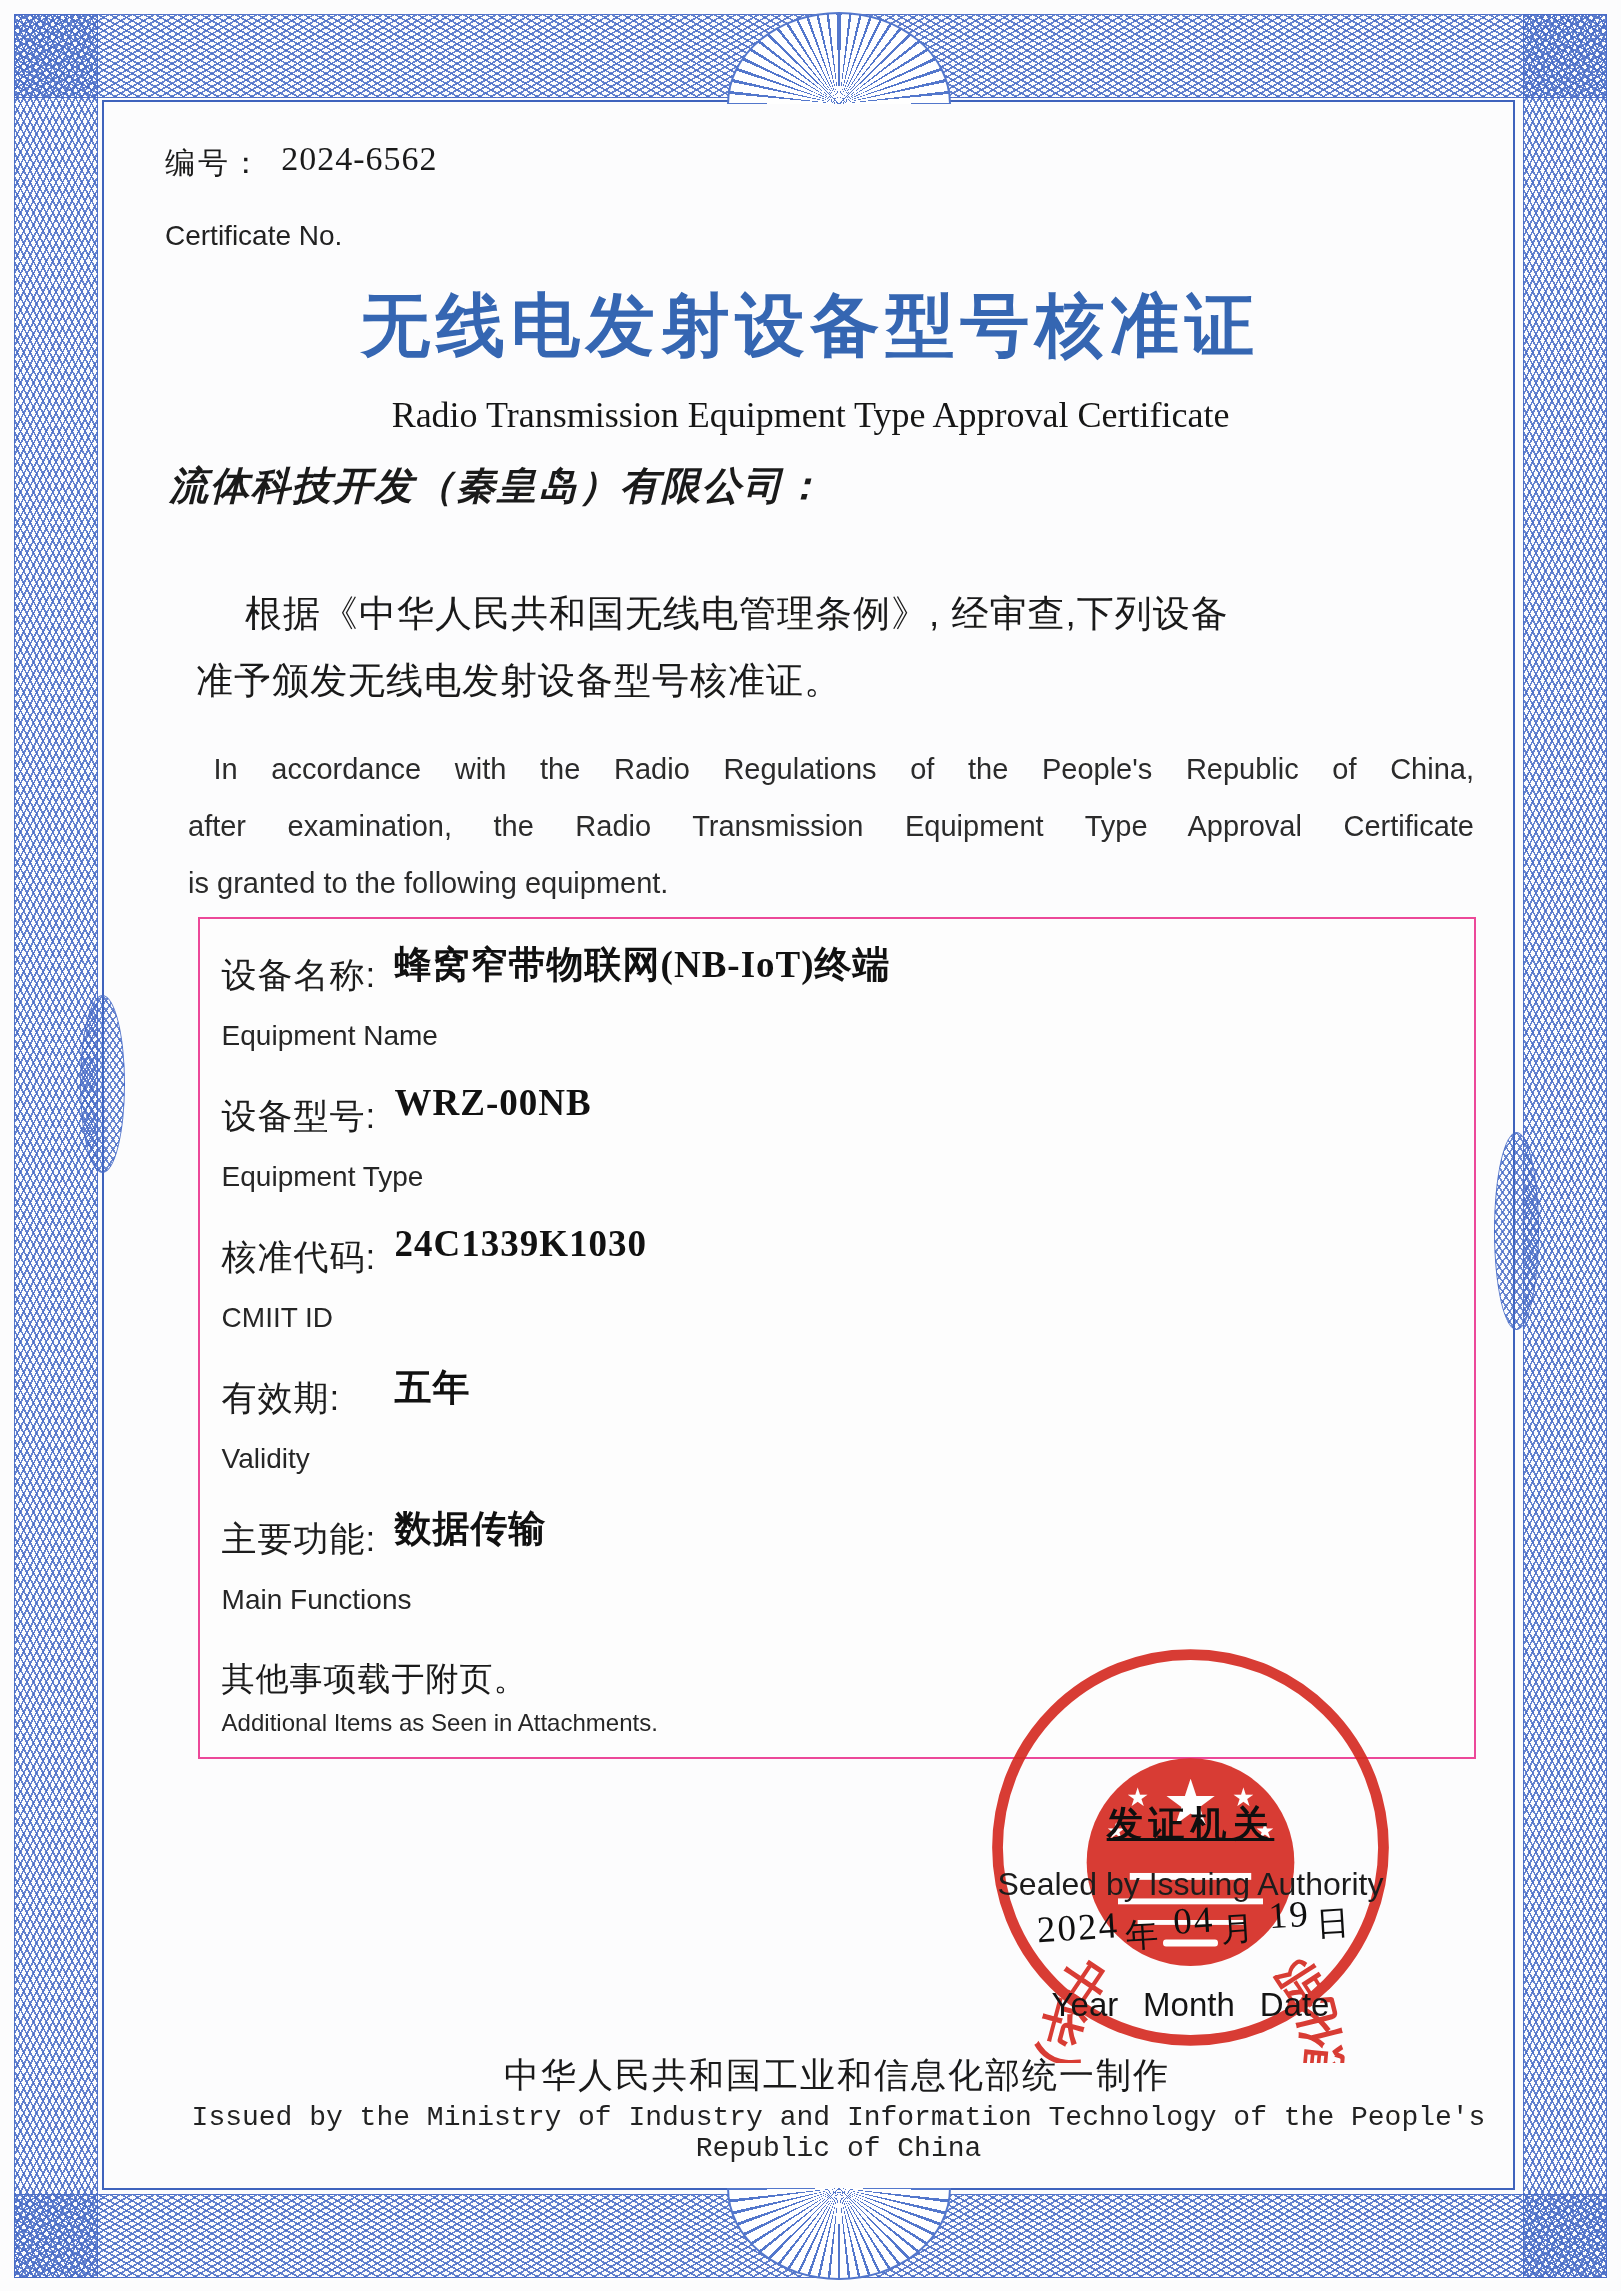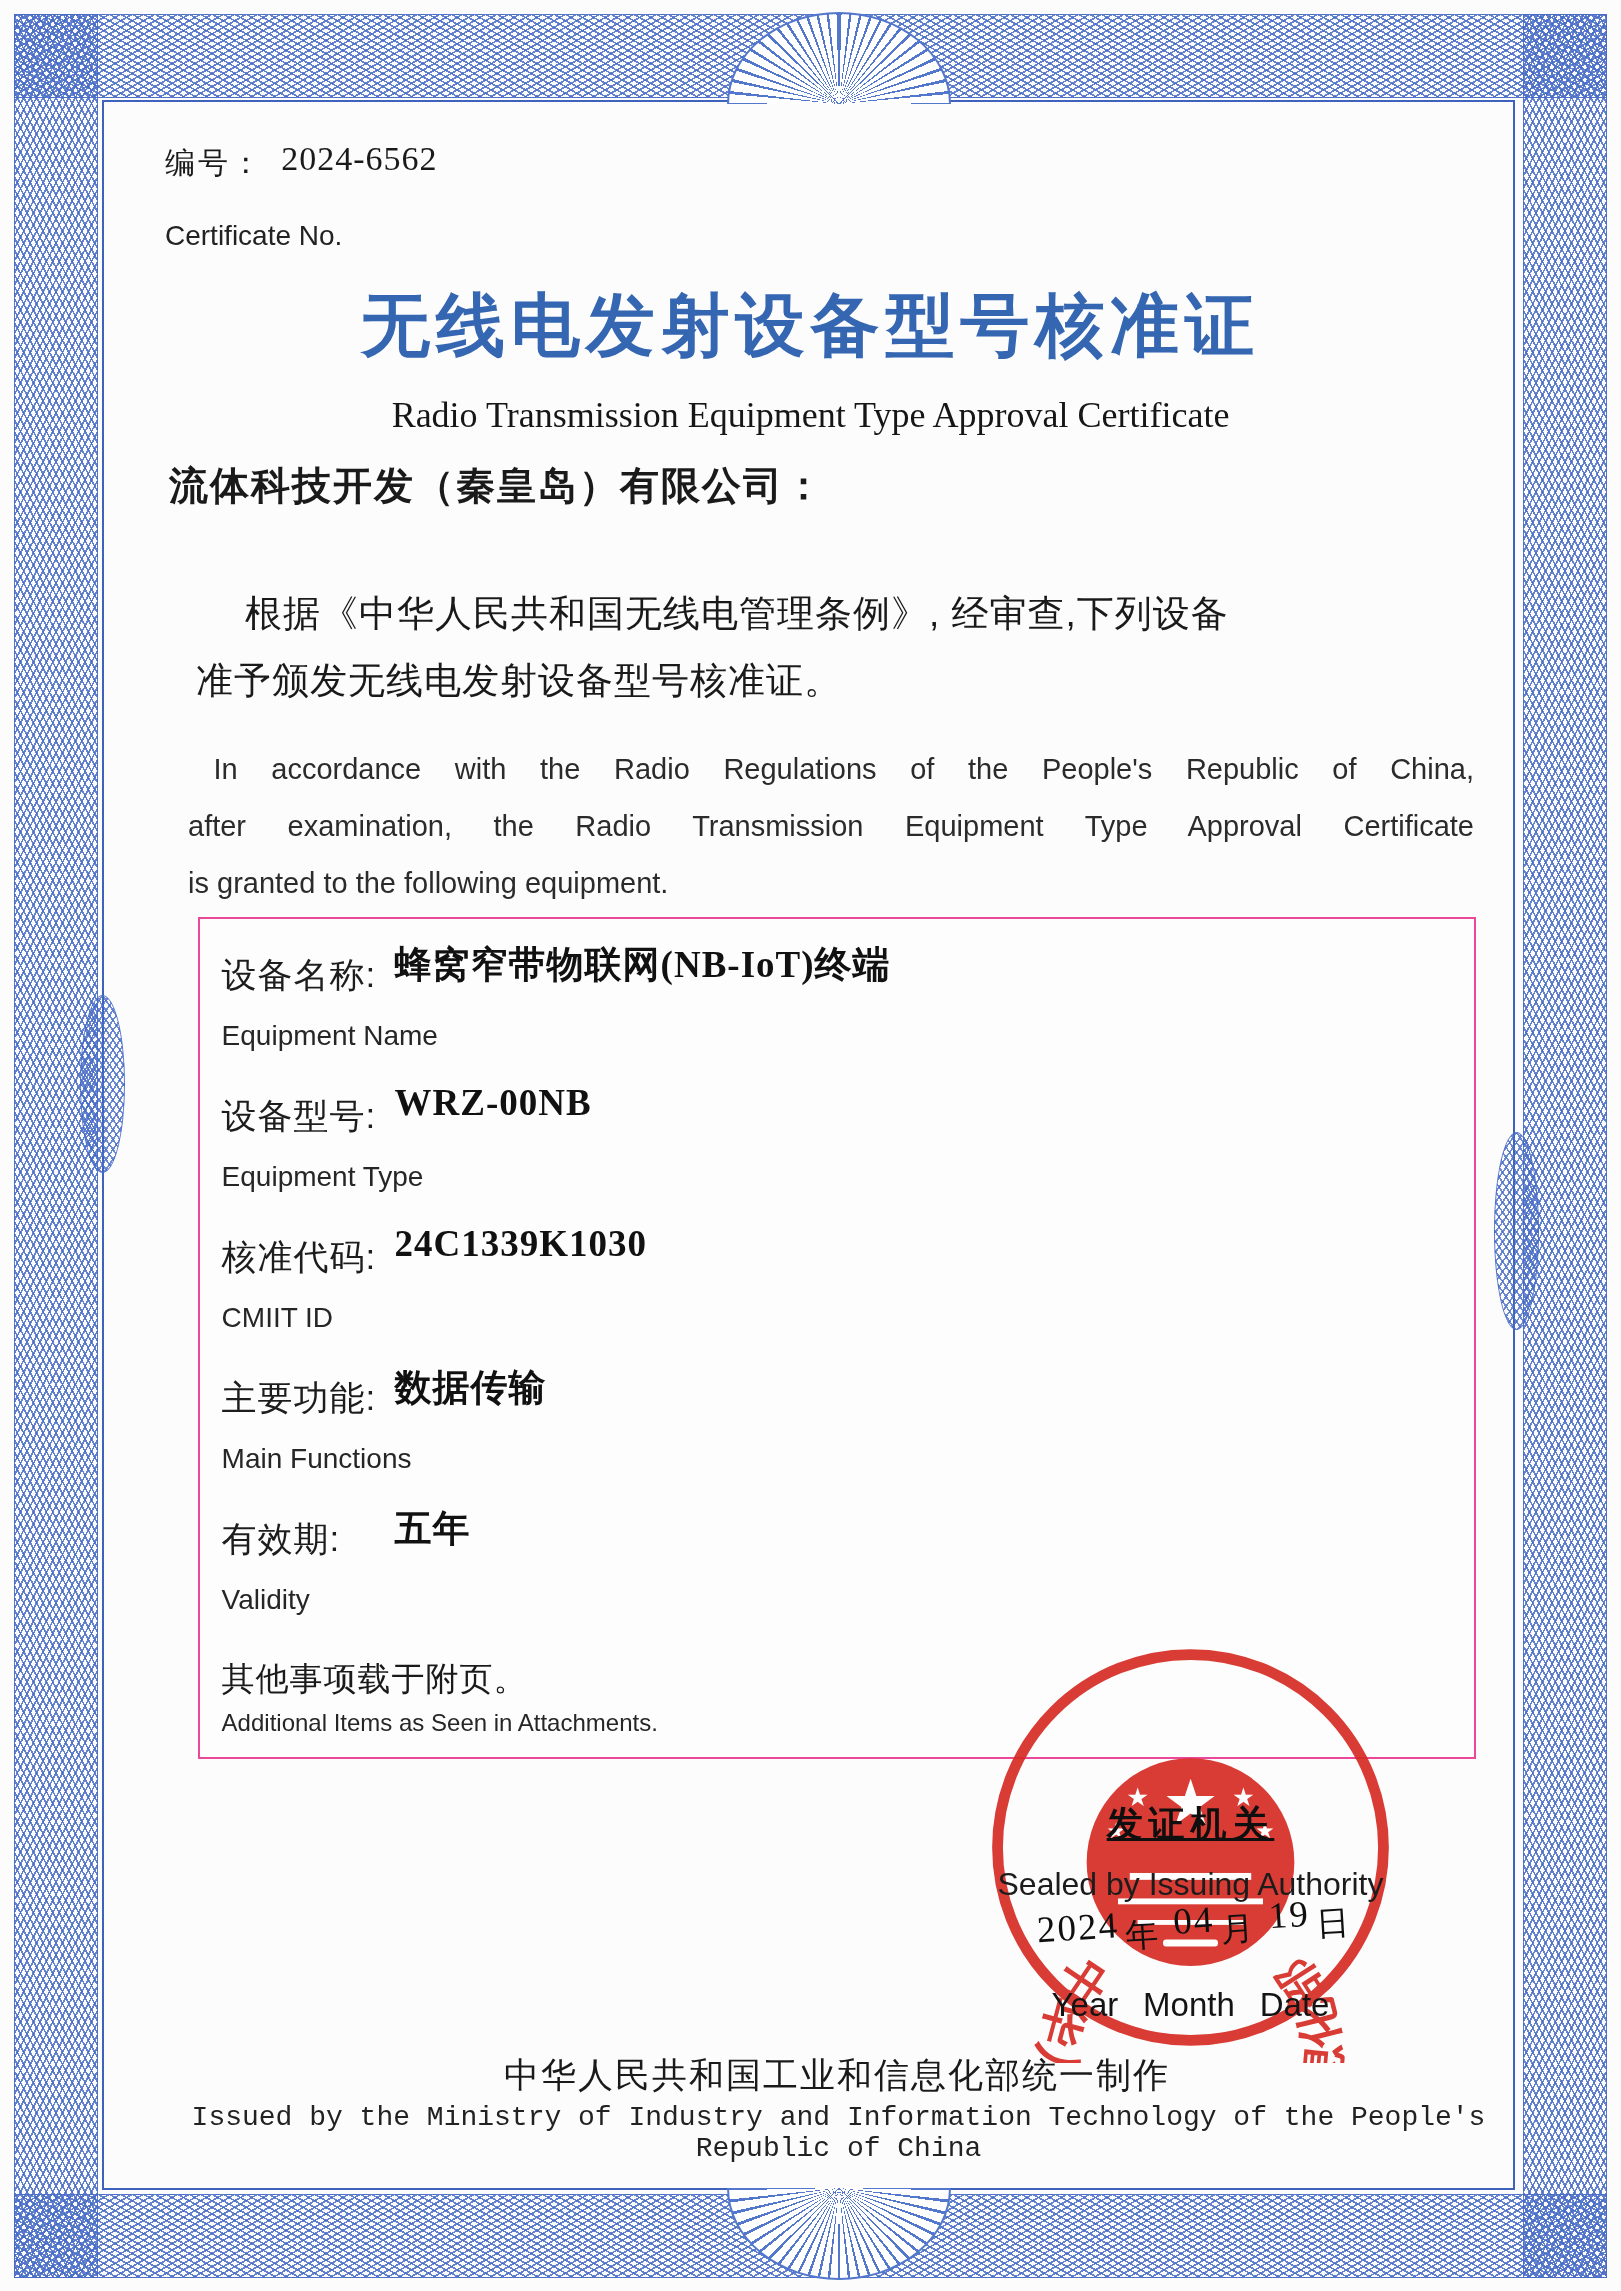--- a/index.html
+++ b/index.html
@@ -42,21 +42,21 @@
   .no-row{left:165px;top:143px;font-size:30px;letter-spacing:2.9px;}
   .no-row .num{font-family:"Liberation Serif","DejaVu Serif",serif;font-size:34px;
     letter-spacing:1px;position:relative;top:-2.9px;margin-left:17.6px;}
   .no-en{left:165px;top:220px;font-size:28px;color:#222;}
   .title-cn{left:0;top:280px;width:1621px;text-align:center;
     font-family:"Liberation Serif","DejaVu Serif",serif;font-weight:700;
     font-size:69px;letter-spacing:5.9px;color:#3566b2;}
   .title-en{left:0;top:394px;width:1621px;text-align:center;
     font-family:"Liberation Serif","DejaVu Serif",serif;font-size:36px;color:#161616;}
   .addressee{left:169px;top:459px;font-size:39px;font-weight:700;
-    font-family:"Liberation Serif","DejaVu Serif",serif;letter-spacing:2px;}
+    font-family:"Liberation Serif","DejaVu Serif",serif;letter-spacing:2px;font-style:italic;}
   .body-cn{left:196px;top:580px;width:1280px;font-size:37px;line-height:67px;letter-spacing:1px;}
   .body-cn .indent{padding-left:49px;}
   .body-en{left:188px;top:741px;width:1286px;font-size:29px;line-height:57px;color:#2b2b2b;}
   .body-en .l1{padding-left:25.5px;}
   .body-en .just{text-align:justify;text-align-last:justify;}
 
   .detail-box{left:198px;top:917px;width:1278px;height:842px;border:2px solid #ec4899;
     box-sizing:border-box;padding:33px 29px 0 21.6px;background:rgba(255,255,255,.25);}
   .field{margin-bottom:41px;}
   .cn-line{display:flex;align-items:flex-start;height:51px;}
@@ -138,31 +138,31 @@
     </div>
     <div class="field">
       <div class="cn-line">
         <span class="label-cn">核准代码:</span>
         <span class="value">24C1339K1030</span>
       </div>
       <div class="label-en">CMIIT ID</div>
     </div>
     <div class="field">
       <div class="cn-line">
+        <span class="label-cn">有效期:</span>
+        <span class="value">五年</span>
+      </div>
+      <div class="label-en">Validity</div>
+    </div>
+    <div class="field">
+      <div class="cn-line">
         <span class="label-cn">主要功能:</span>
         <span class="value">数据传输</span>
       </div>
       <div class="label-en">Main Functions</div>
-    </div>
-    <div class="field">
-      <div class="cn-line">
-        <span class="label-cn">有效期:</span>
-        <span class="value">五年</span>
-      </div>
-      <div class="label-en">Validity</div>
     </div>
     <div class="additional">
       <div class="cn">其他事项载于附页。</div>
       <div class="en">Additional Items as Seen in Attachments.</div>
     </div>
   </div>
 
   <svg class="abs seal-svg" viewBox="0 0 440 440">
     <circle cx="220" cy="220" r="197" fill="none" stroke="#d5281f" stroke-width="11"></circle>
     <path id="sealArc" d="M 114 326 A 150 150 0 1 0 326 326" fill="none"></path>

